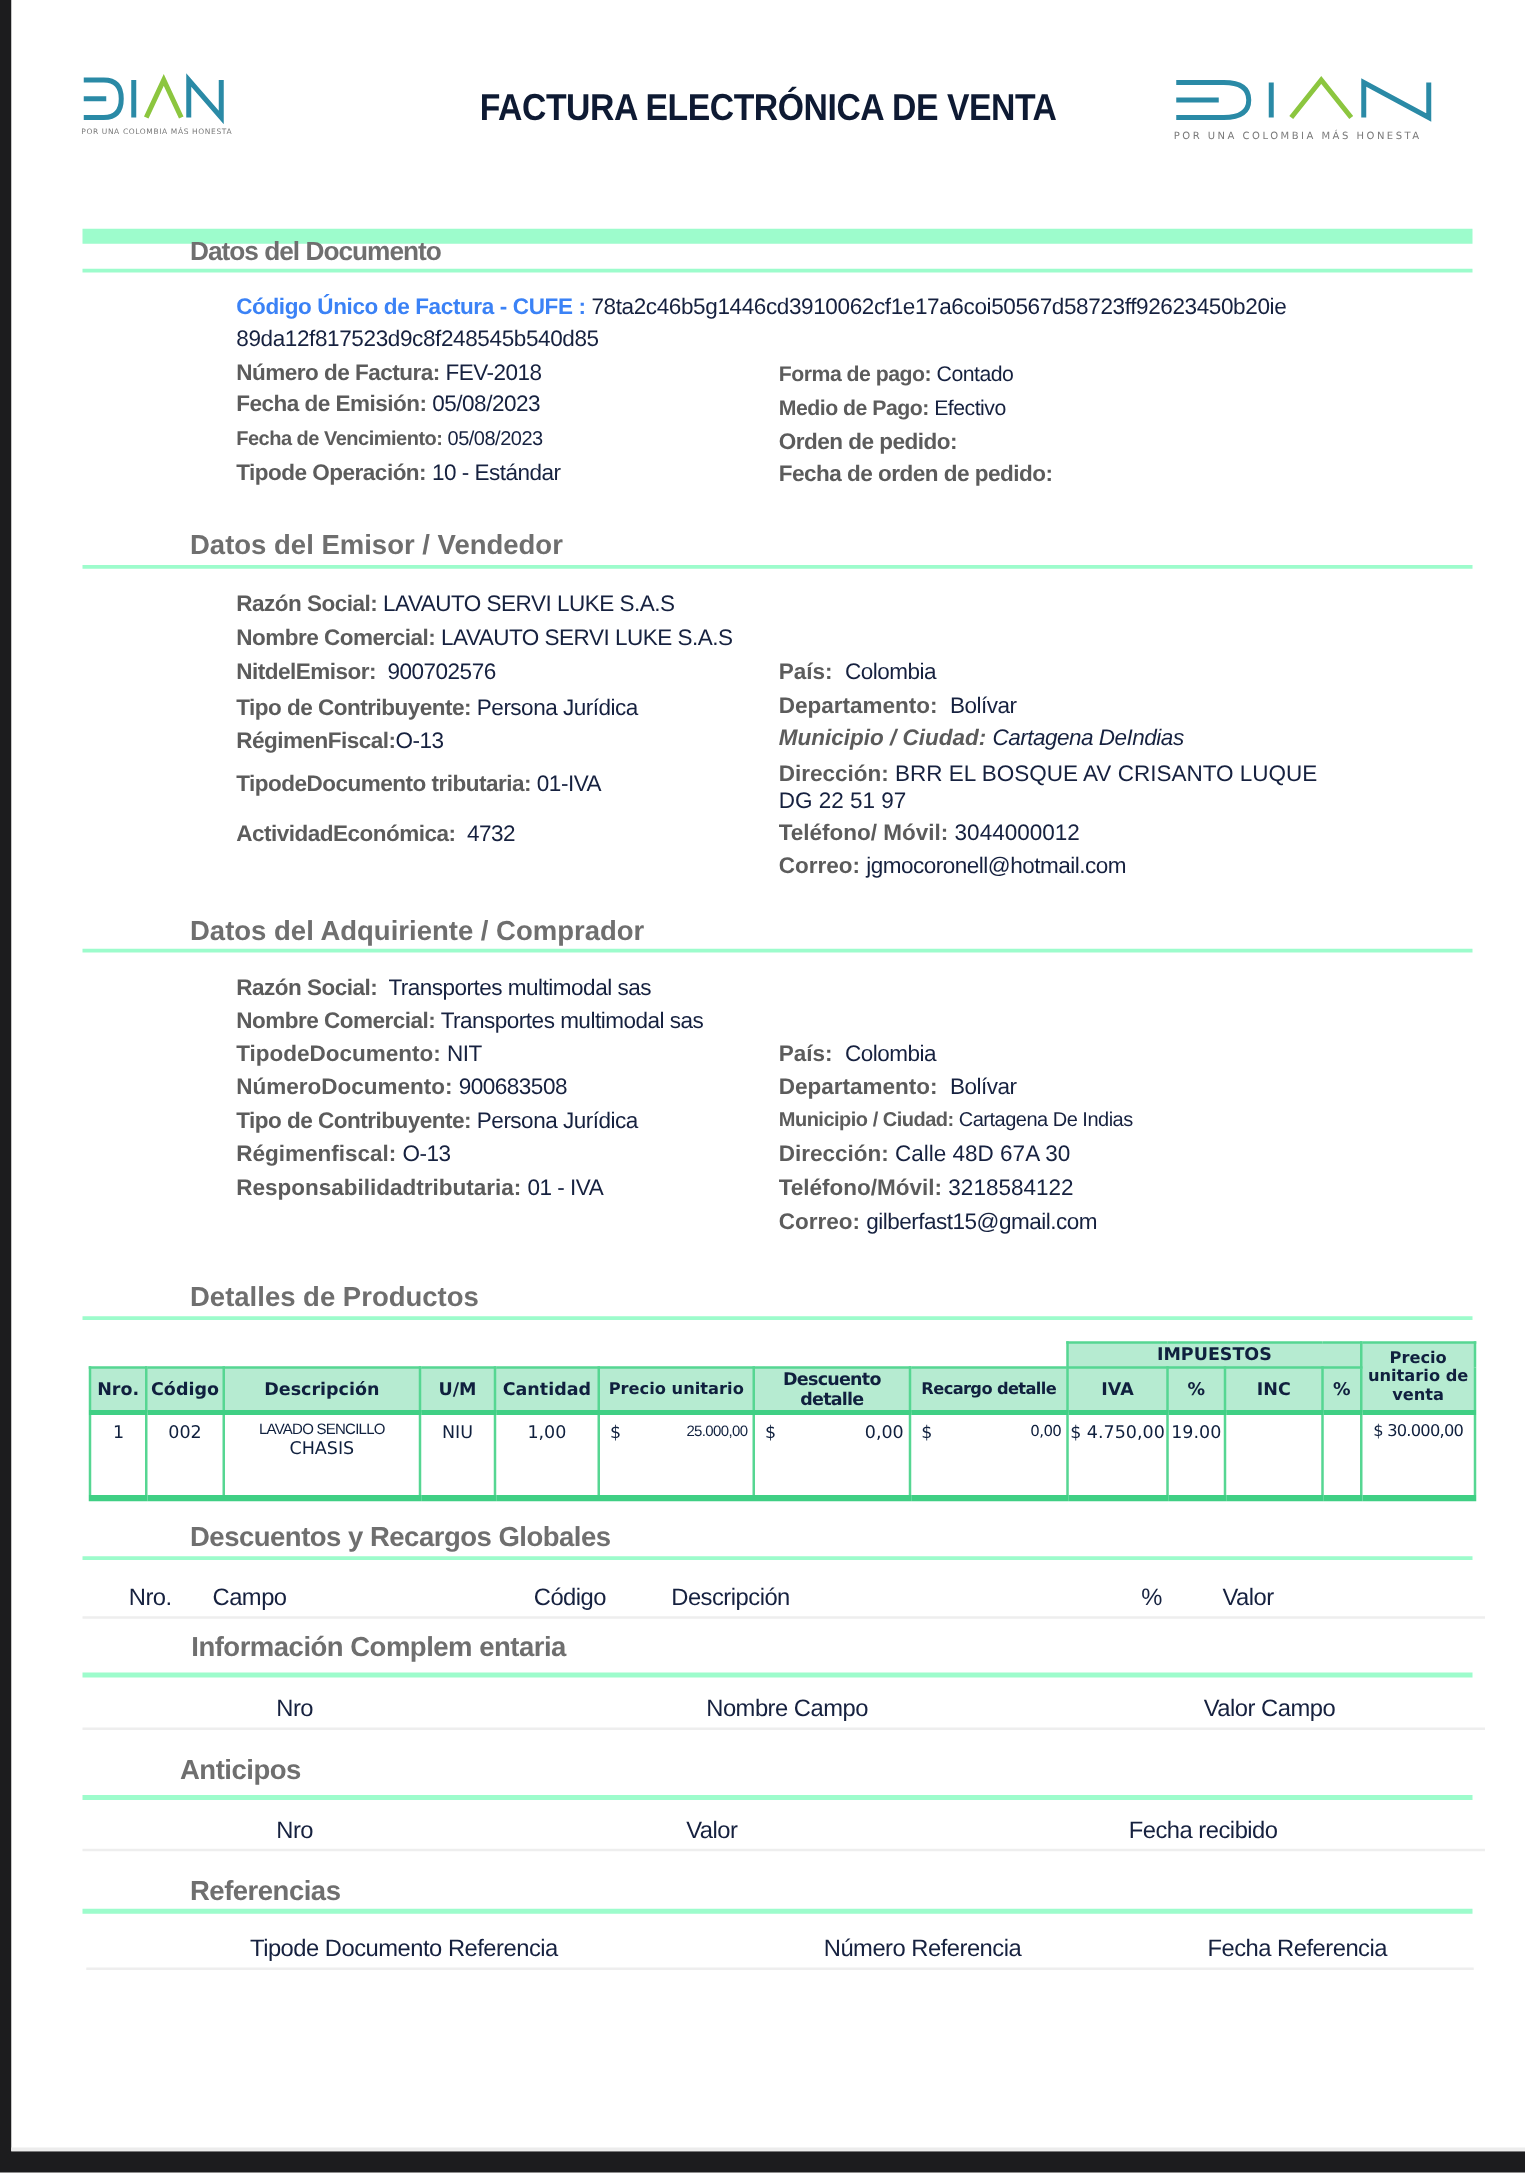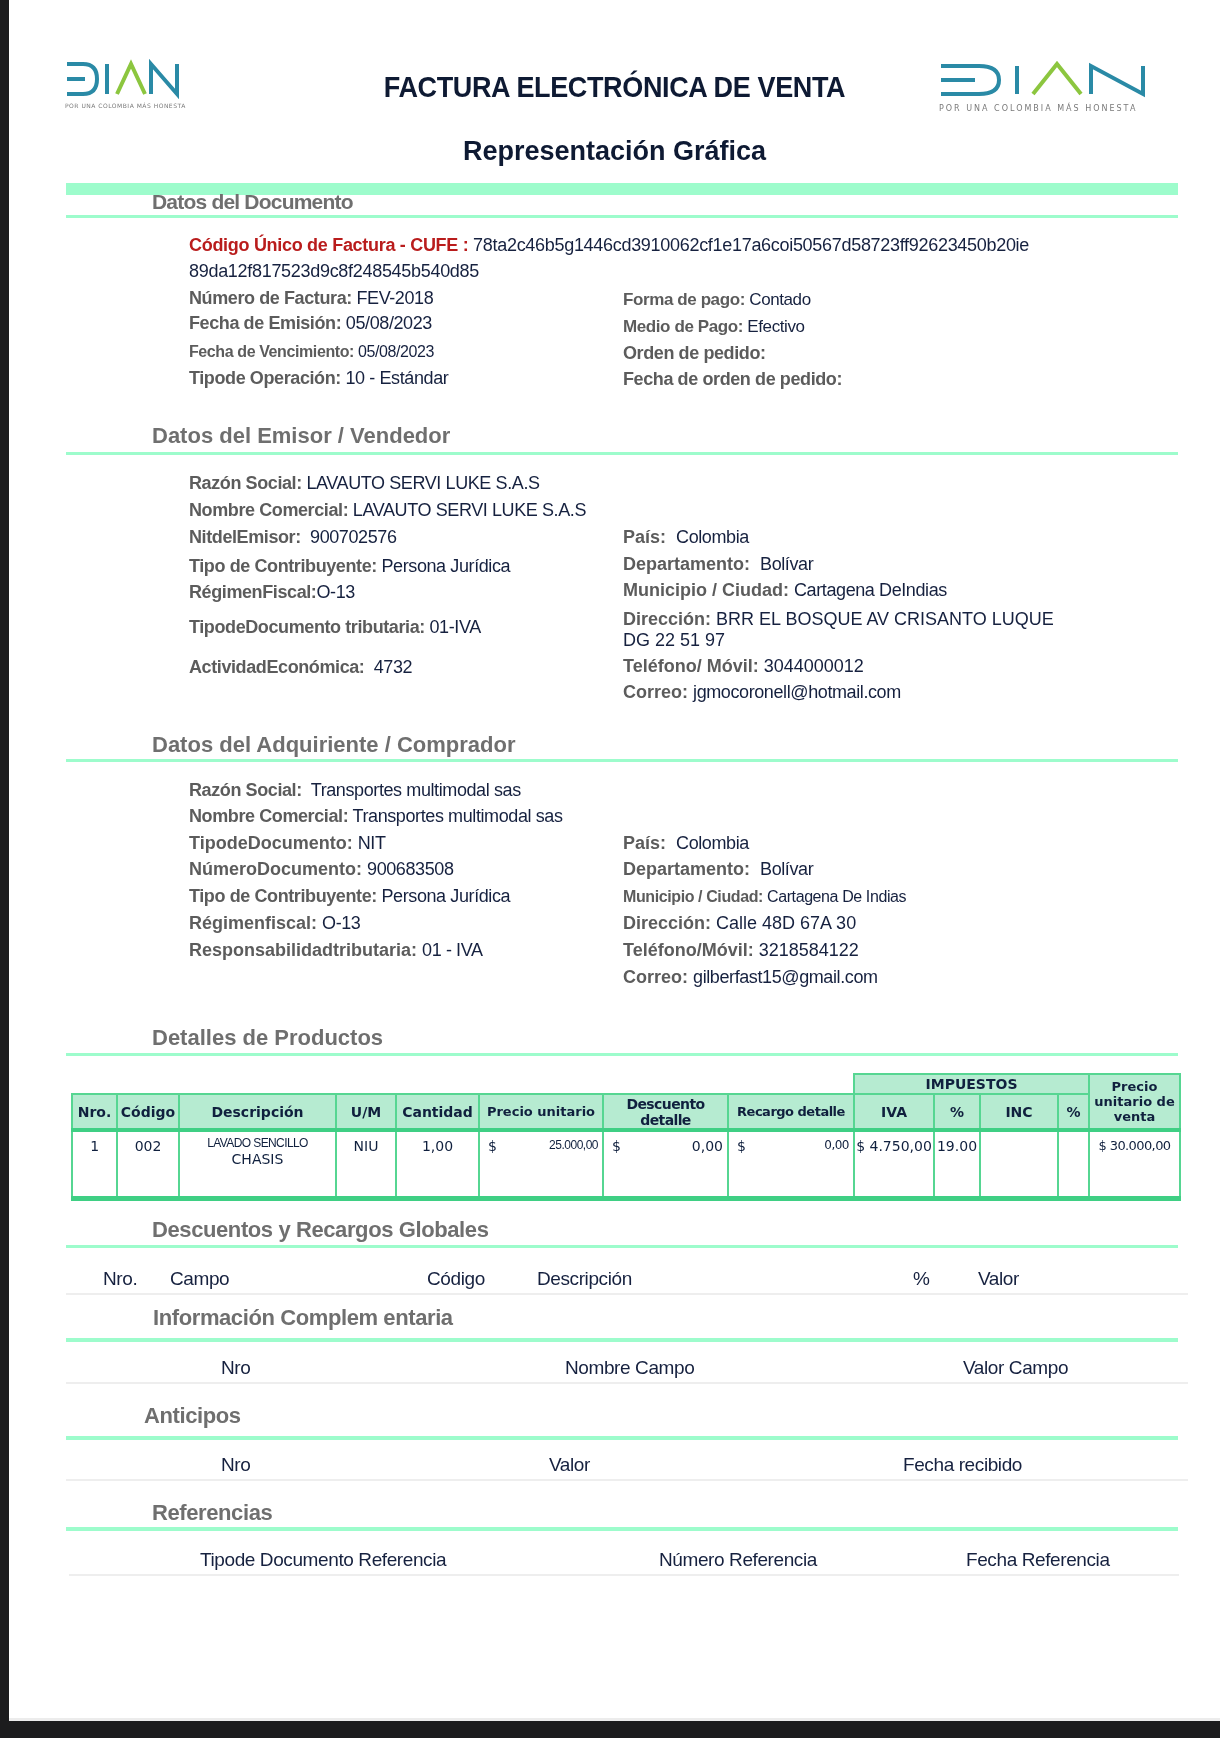--- a/index.html
+++ b/index.html
@@ -18,21 +18,21 @@
   .title-main { position: absolute; left: 0; width: 1211px; text-align: center; font-weight: bold; color: #0e1a33; }
   .band { position: absolute; left: 57px; width: 1112px; background: #9dfccc; }
   .rule { position: absolute; left: 57px; width: 1112px; height: 3px; background: #9dfccc; }
   .rule-grey { position: absolute; height: 2px; background: #eeeeee; }
   .sec-title { position: absolute; color: #6f6f6f; font-weight: bold; font-size: 22px; white-space: nowrap; }
   .narrow { font-family: "Liberation Sans Narrow", "Liberation Sans", sans-serif; letter-spacing: -0.4px; }
   .row { position: absolute; font-size: 18px; white-space: nowrap; color: #1a2340; }
   .row .lbl { color: #5c5c5c; font-weight: bold; }
   .row .val { color: #16213f; }
   .cufe { position: absolute; left: 180px; top: 232px; width: 930px; font-size: 18px; line-height: 26px; color: #16213f; letter-spacing: -0.3px; }
-  .cufe .lbl { color: #b91c1c; font-weight: bold; }
+  .cufe .lbl { color: #3b82f6; font-weight: bold; }
 
   
   table.prod { position: absolute; left: 62px; top: 1073px; width: 1108px; border-collapse: collapse; font-size: 14px; table-layout: fixed; }
   table.prod th, table.prod td { border: 2px solid #56d692; padding: 0; text-align: center; color: #10203e; }
   table.prod th { background: #b6ebd1; font-weight: bold; font-family: "DejaVu Sans", sans-serif; font-size: 14px; }
   table.prod th.hidden { background: transparent; border: none; }
   table.prod tr.data td { height: 58px; vertical-align: top; padding-top: 6px; font-family: "DejaVu Sans", sans-serif; font-size: 14px; }
   table.prod tbody tr.data td { border-top: 4px solid #3fcf84; border-bottom: 5px solid #3fcf84; }
   .money { display: flex; justify-content: space-between; padding: 0 4px 0 8px; }
   .money .amt { font-size: 12px; letter-spacing: -0.5px; }
@@ -61,21 +61,20 @@
       <path d="M2 8 H40 Q60 8 60 22 Q60 36 40 36 H2" fill="none" stroke="#2a8aa6" stroke-width="4"></path>
       <line x1="2" y1="22" x2="36" y2="22" stroke="#2a8aa6" stroke-width="4"></line>
       <line x1="78" y1="8" x2="78" y2="36" stroke="#2a8aa6" stroke-width="4"></line>
       <path d="M94 36 L118 6 L142 36" fill="none" stroke="#8cc63f" stroke-width="4"></path>
       <path d="M152 36 V8 L204 36 V8" fill="none" stroke="#2a8aa6" stroke-width="4"></path>
     </svg>
     <div class="logo-tag" style="font-size:8px; letter-spacing:2px; margin-top:2px;">POR UNA COLOMBIA MÁS HONESTA</div>
   </div>
 
   <div class="title-main narrow" style="top:70px; font-size:30px; transform: scaleX(0.9);">FACTURA  ELECTRÓNICA DE VENTA</div>
-  <div class="title-main" style="top:136px; font-size:27px;">Representación Gráfica</div>
 
   <div class="band" style="top:183px; height:12px;"></div>
   <div class="sec-title narrow" style="left:143px; top:190px; font-size:21px; letter-spacing:-0.8px;">Datos del Documento</div>
   <div class="rule" style="top:215px;"></div>
 
   <div class="cufe narrow">
     <span class="lbl">Código Único de Factura - CUFE :</span>
     <span>78ta2c46b5g1446cd3910062cf1e17a6coi50567d58723ff92623450b20ie 89da12f817523d9c8f248545b540d85</span>
   </div>
 
@@ -119,21 +118,21 @@
   <div class="row narrow" style="left:180px; top:473px;"><span class="lbl">Razón Social:</span> <span class="val">LAVAUTO SERVI LUKE S.A.S</span></div>
   <div class="row narrow" style="left:180px; top:500px;"><span class="lbl">Nombre Comercial:</span> <span class="val">LAVAUTO SERVI LUKE S.A.S</span></div>
   <div class="row narrow" style="left:180px; top:527px;"><span class="lbl">NitdelEmisor:</span>&nbsp; <span class="val">900702576</span></div>
   <div class="row narrow" style="left:180px; top:556px;"><span class="lbl">Tipo de Contribuyente:</span> <span class="val">Persona Jurídica</span></div>
   <div class="row narrow" style="left:180px; top:582px;"><span class="lbl">RégimenFiscal:</span><span class="val">O-13</span></div>
   <div class="row narrow" style="left:180px; top:617px;"><span class="lbl">TipodeDocumento tributaria:</span> <span class="val">01-IVA</span></div>
   <div class="row narrow" style="left:180px; top:657px;"><span class="lbl">ActividadEconómica:</span>&nbsp; <span class="val">4732</span></div>
 
   <div class="row" style="left:614px; top:527px;"><span class="lbl">País:</span>&nbsp; <span class="val narrow">Colombia</span></div>
   <div class="row" style="left:614px; top:554px;"><span class="lbl">Departamento:</span>&nbsp; <span class="val narrow">Bolívar</span></div>
-  <div class="row" style="left:614px; top:580px;"><span class="lbl">Municipio / Ciudad:</span> <span class="val narrow">Cartagena DeIndias</span></div>
+  <div class="row" style="left:614px; top:580px;font-style:italic;"><span class="lbl">Municipio / Ciudad:</span> <span class="val narrow">Cartagena DeIndias</span></div>
   <div class="row" style="left:614px; top:609px; line-height:21px;"><span class="lbl">Dirección:</span> <span class="val">BRR EL BOSQUE AV CRISANTO LUQUE</span><br><span class="val">DG 22 51 97</span></div>
   <div class="row" style="left:614px; top:656px;"><span class="lbl">Teléfono/ Móvil:</span> <span class="val">3044000012</span></div>
   <div class="row" style="left:614px; top:682px;"><span class="lbl">Correo:</span> <span class="val narrow">jgmocoronell@hotmail.com</span></div>
 
   <div class="sec-title" style="left:143px; top:732px;">Datos del Adquiriente / Comprador</div>
   <div class="rule" style="top:759px;"></div>
 
   <div class="row narrow" style="left:180px; top:780px;"><span class="lbl">Razón  Social:</span>&nbsp; <span class="val">Transportes multimodal sas</span></div>
   <div class="row narrow" style="left:180px; top:806px;"><span class="lbl">Nombre Comercial:</span> <span class="val">Transportes multimodal sas</span></div>
   <div class="row" style="left:180px; top:833px;"><span class="lbl">TipodeDocumento:</span> <span class="val narrow">NIT</span></div>

